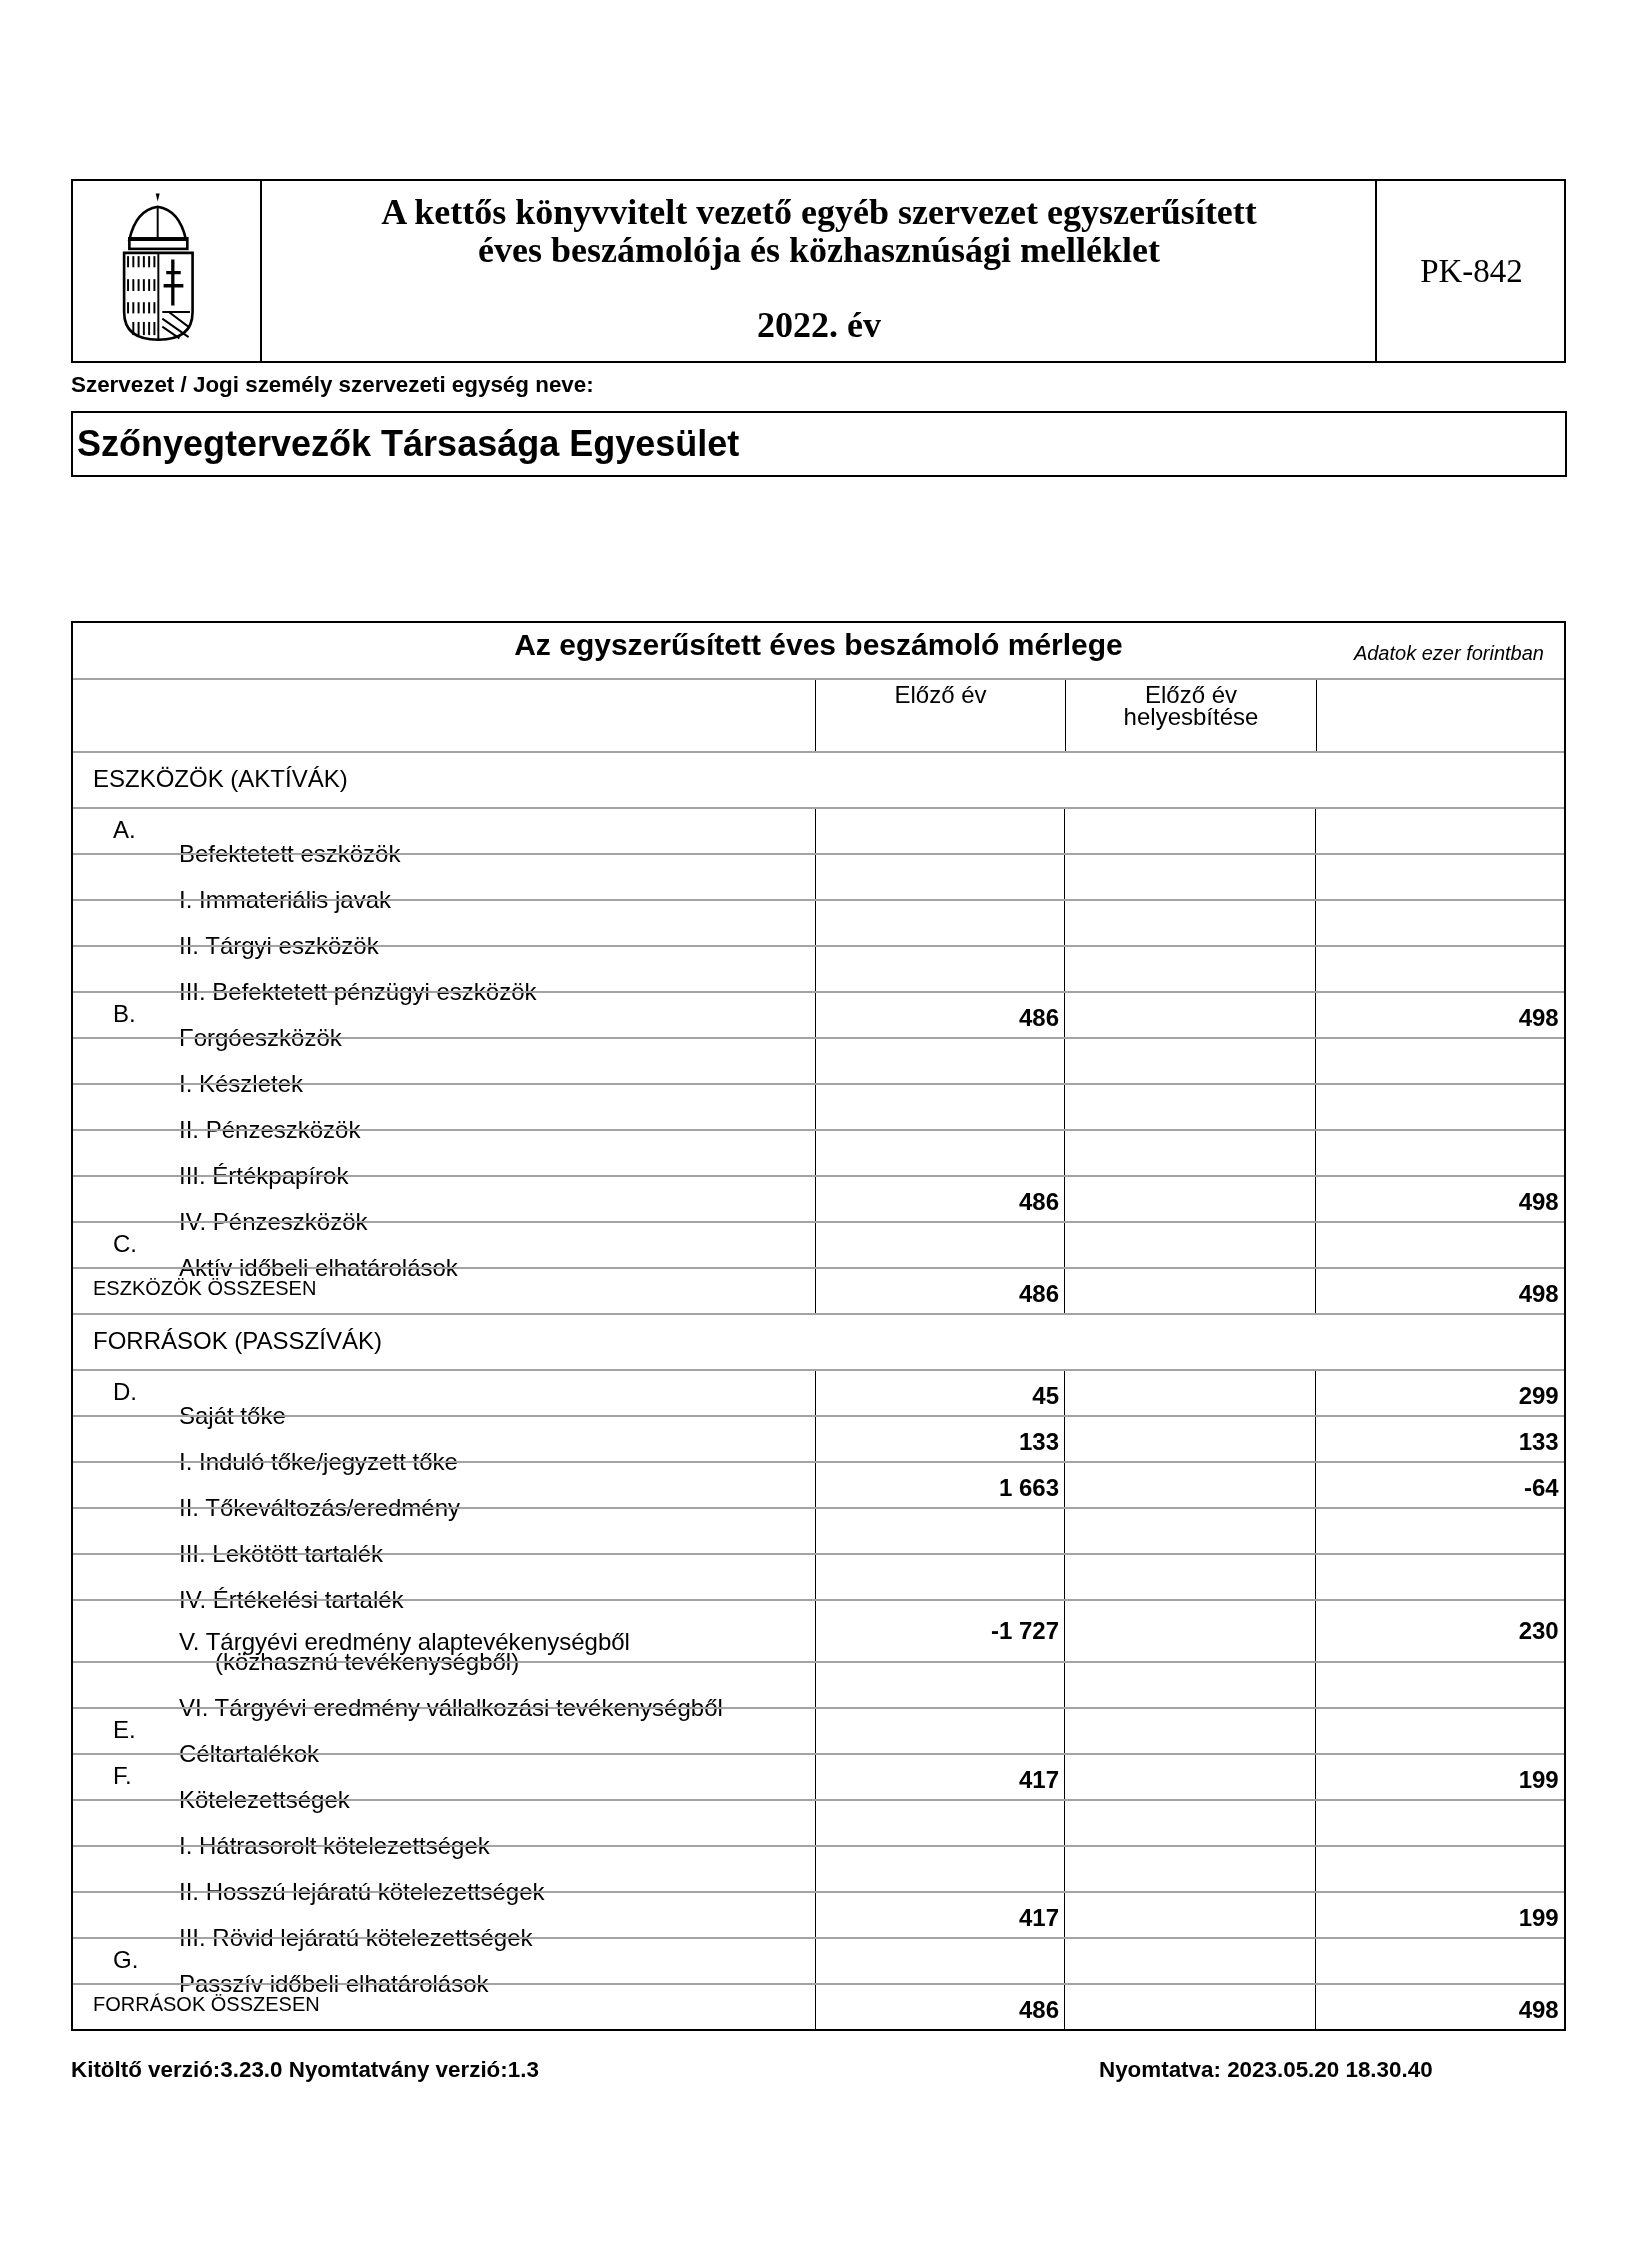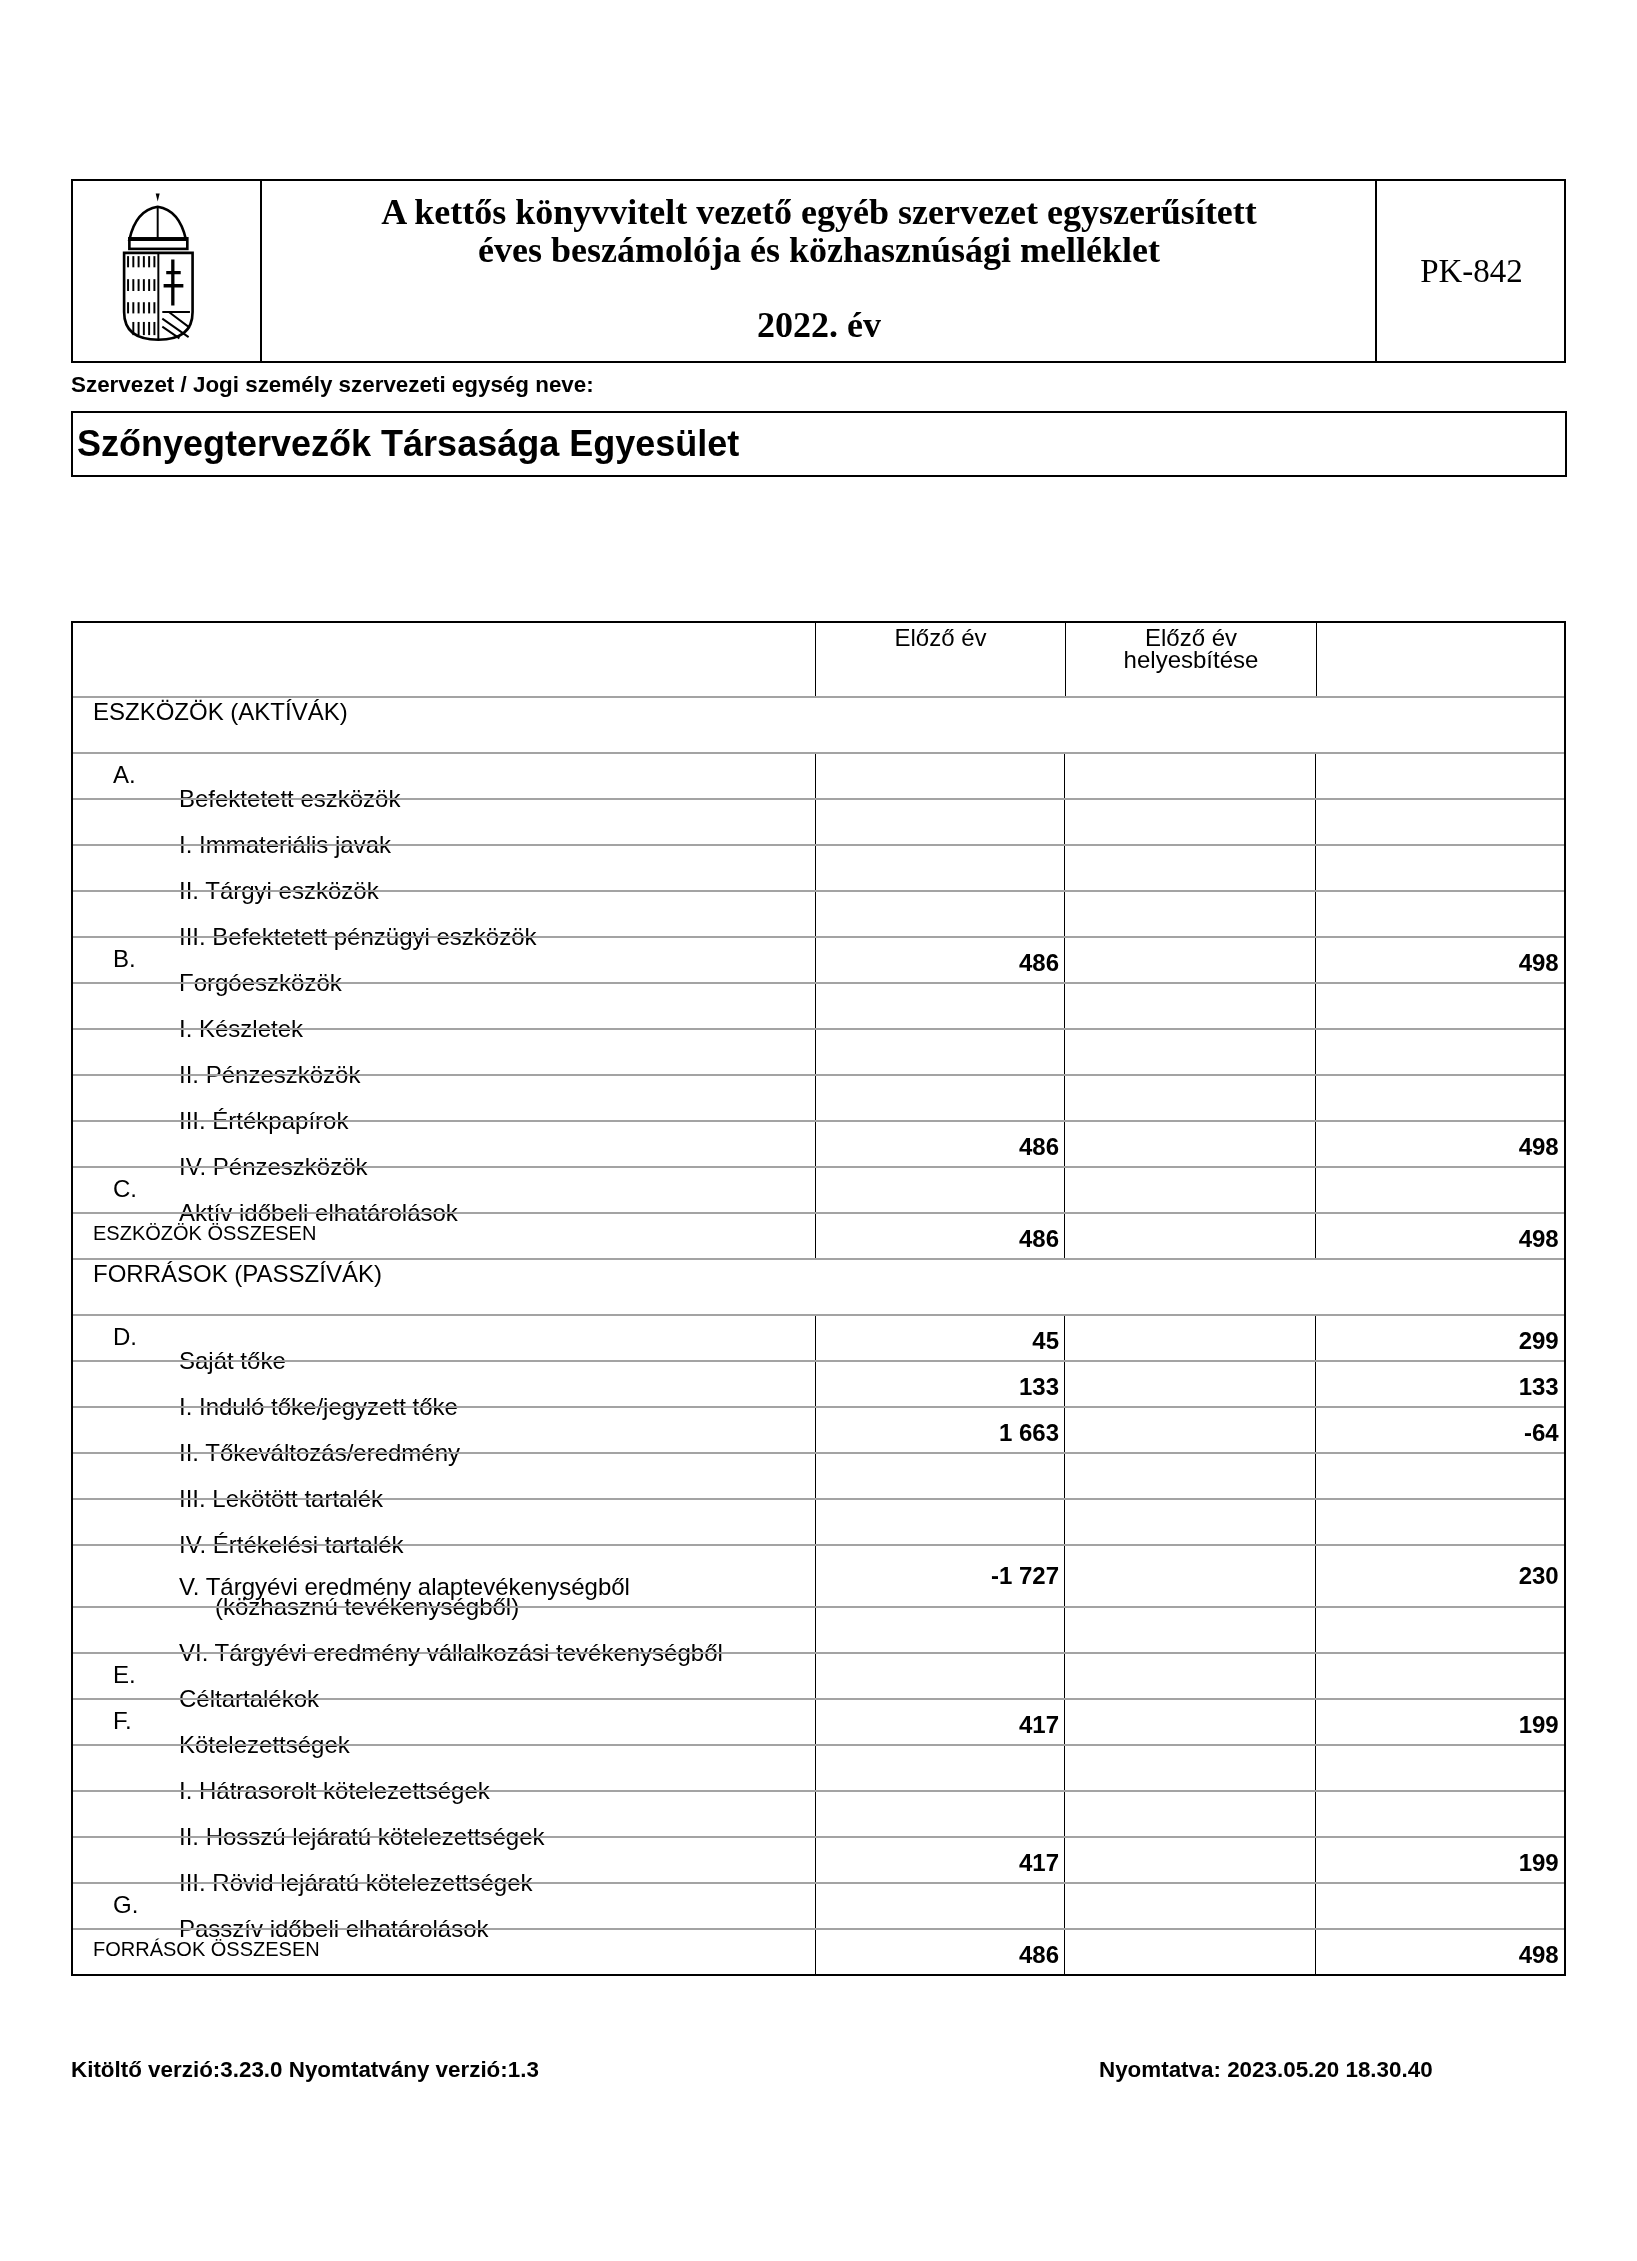--- a/index.html
+++ b/index.html
@@ -22,21 +22,21 @@
   .c-label { width: 743px; border-right: 1.3px solid #000; box-sizing: border-box; font-size: 24px; position: relative; }
   .c-num { width: 250px; border-right: 1.3px solid #000; box-sizing: border-box; font-size: 24px; font-weight: bold; text-align: right; padding-right: 5.3px;
            display: flex; align-items: flex-end; justify-content: flex-end; padding-bottom: 5.3px; }
   .c-num.last { border-right: none; width: 248px; }
   .c-num.mid { width: 251px; }
   .title-row { height: 55px; display: block; position: relative; }
   .title-main { position: absolute; left: 0; width: 1491px; top: 5.3px; text-align: center; font-weight: bold; font-size: 30px; }
   .title-unit { position: absolute; right: 20px; top: 18.5px; font-style: italic; font-size: 20px; }
   .colhdr-row { height: 73px; }
   .colhdr-row .c-num { font-weight: normal; text-align: center; justify-content: center; align-items: flex-start; padding: 4px 0 0 0; line-height: 22.4px; }
-  .section-row { height: 56px; display: block; font-size: 24px; padding-left: 20px; }
+  .section-row { height: 56px; display: block; font-size: 24px; padding-left: 20px; padding-top: 12px; }
   .letter { position: absolute; left: 40px; top: 6.6px; }
   .text { position: absolute; left: 106px; top: 6.6px; white-space: nowrap; margin-top: 24px; }
   .total-text { position: absolute; left: 20px; top: 8px; font-size: 20px; }
   .r70 { height: 46px; }
   .r110 { height: 62px; }
   .foot-left { left: 71px; top: 2057px; font-weight: bold; font-size: 22.4px; }
   .foot-right { left: 1099px; top: 2057px; font-weight: bold; font-size: 22.4px; }
 </style>
 </head>
 <body>
@@ -89,20 +89,24 @@
 </div>
 <div class="abs hdr-year">2022. év</div>
 <div class="abs hdr-code">PK-842</div>
 
 <div class="abs org-label">Szervezet / Jogi személy szervezeti egység neve:</div>
 <div class="abs org-box">
   <span>Szőnyegtervezők Társasága Egyesület</span>
 </div>
 
 <div class="abs tbl">
+  <div class="row title-row">
+    <div class="title-main">Az egyszerűsített éves beszámoló mérlege</div>
+    <div class="title-unit">Adatok ezer forintban</div>
+  </div>
   <div class="row colhdr-row">
     <div class="c-label"></div>
     <div class="c-num">
         <span>Előző év</span>
       </div>
     <div class="c-num mid">
         <span><span>Előző év</span><br><span>helyesbítése</span></span>
       </div>
   </div>
   <div class="row section-row">ESZKÖZÖK (AKTÍVÁK)</div>

